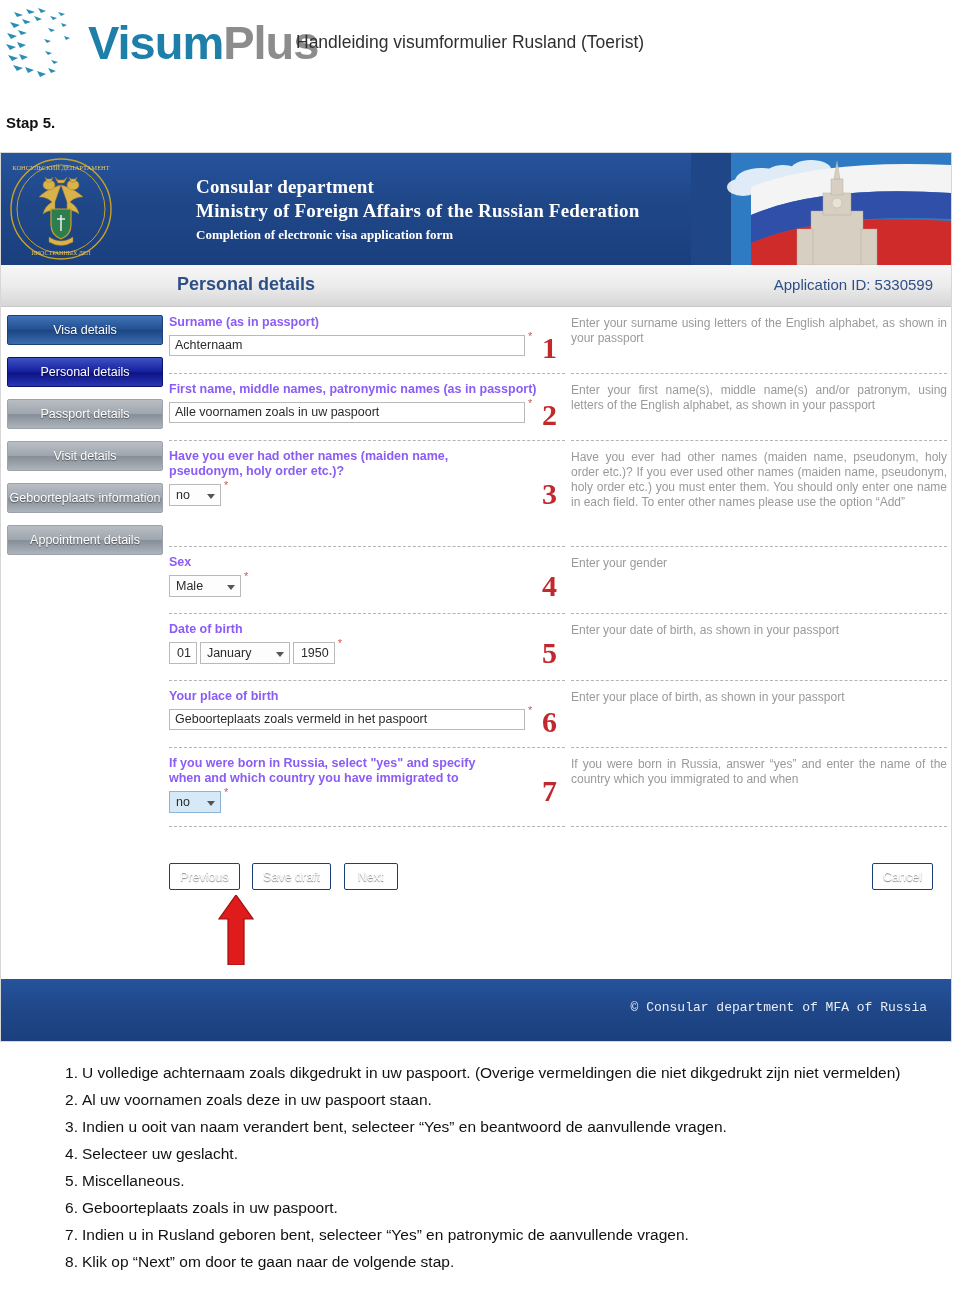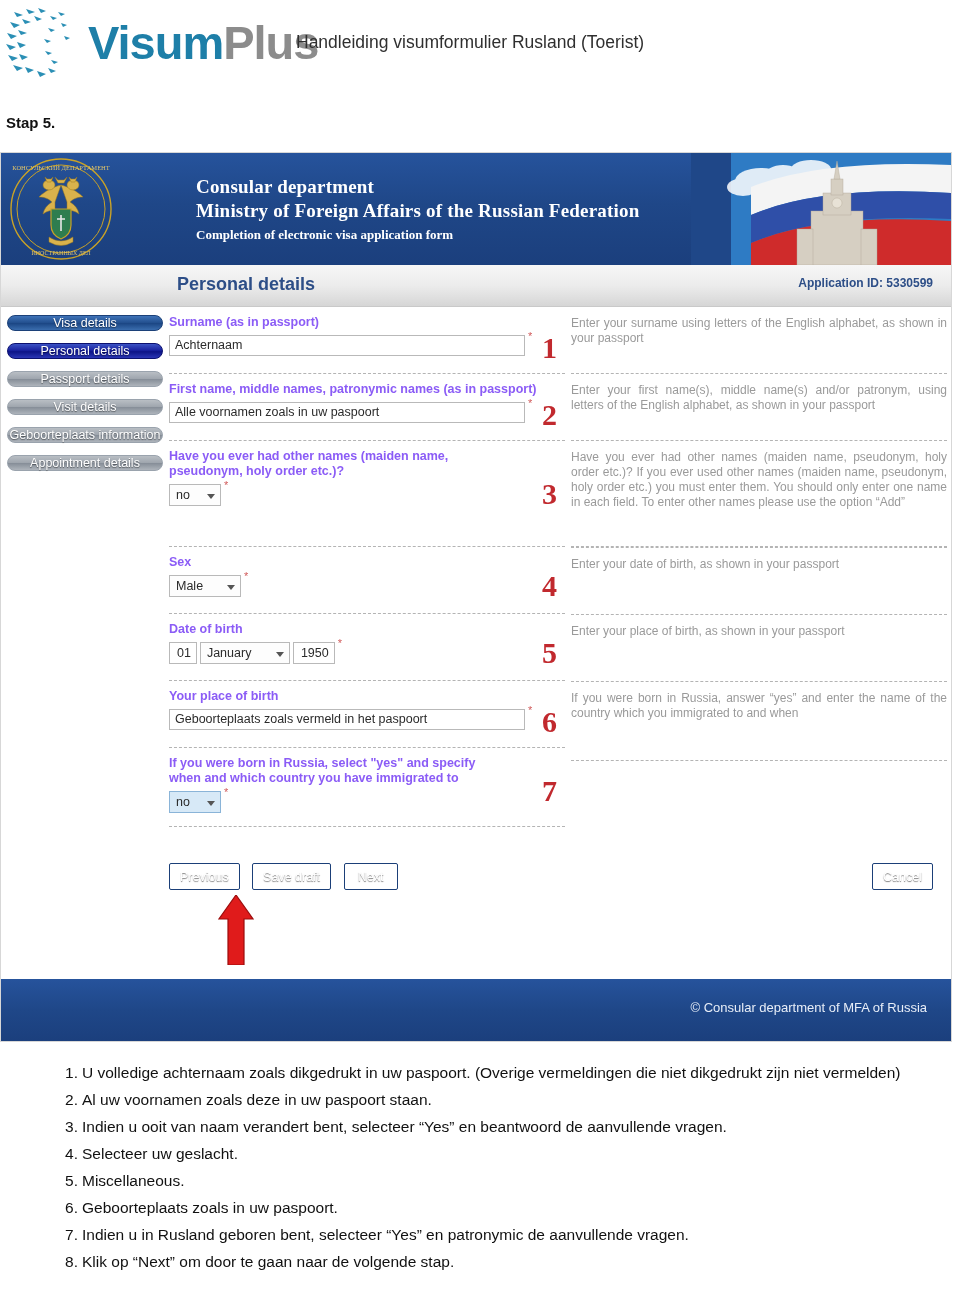--- a/index.html
+++ b/index.html
@@ -55,32 +55,32 @@
     position:relative; height:42px;
     background:linear-gradient(180deg,#f6f6f6 0%, #ececec 50%, #d6d6d6 100%);
     border-bottom:1px solid #c9c9c9;
   }
   .sectionbar .title {
     position:absolute; left:176px; top:9px;
     font-size:18px; font-weight:bold; color:#2d4e87;
   }
   .sectionbar .appid {
     position:absolute; right:18px; top:11px;
-    font-size:12px; font-weight:bold; color:#2d4e87;
+    font-size:15px; font-weight:normal; color:#2d4e87;
   }
 
   
   .shot-body { position:relative; height:640px; background:#fff; }
 
   
   .sidebar { position:absolute; left:6px; top:8px; width:156px; }
   .navbtn {
-    height:16px; margin-bottom:12px;
+    height:30px; margin-bottom:12px;
     border:1px solid #9aa3ad;
-    border-radius:8px;
+    border-radius:2px;
     display:flex; align-items:center; justify-content:center;
     font-size:12.5px; color:#ffffff;
     text-shadow:0 1px 1px rgba(0,0,0,.45);
     background:linear-gradient(180deg,#b9bec4 0%, #9fa6ae 48%, #868e98 52%, #aeb4bb 100%);
   }
   .navbtn.blue {
     background:linear-gradient(180deg,#3f73b8 0%, #23508f 48%, #1b4684 52%, #3a6dae 100%);
     border-color:#1c4179;
   }
   .navbtn.active {
@@ -160,21 +160,21 @@
 
   .arrow { position:absolute; left:217px; top:588px; width:36px; height:70px; }
 
   
   .shot-footer {
     position:absolute; left:0; bottom:0; width:100%; height:62px;
     background:linear-gradient(180deg,#26539c 0%, #1f4788 50%, #1b3f7d 100%);
   }
   .shot-footer .copy {
     position:absolute; right:24px; top:21px;
-    color:#e8eef8; font-size:13px;
+    color:#e8eef8; font-size:13px;font-family:Liberation Mono, monospace;
   }
 
   
   .instructions {
     position:absolute; left:56px; top:1060px; width:900px;
     font-size:15.5px; color:#111; line-height:25px;
   }
   .ins-item { position:relative; padding-left:26px; margin-bottom:2px; }
   .ins-num { position:absolute; left:0; top:0; width:22px; text-align:right; }
   .ins-text { display:block; }
@@ -354,20 +354,23 @@
       </div>
       <div class="dashline"></div>
       <div class="row" style="height:66px">
         <div class="helptxt">Enter your first name(s), middle name(s) and/or patronym, using letters of the English alphabet, as shown in your passport</div>
       </div>
       <div class="dashline"></div>
       <div class="row" style="height:105px">
         <div class="helptxt">Have you ever had other names (maiden name, pseudonym, holy order etc.)? If you ever used other names (maiden name, pseudonym, holy order etc.) you must enter them. You should only enter one name in each field. To enter other names please use the option “Add”</div>
       </div>
       <div class="dashline"></div>
+      <div class="row" style="height:66px">
+        <div class="helptxt">Enter your gender</div>
+      </div>
       <div class="dashline"></div>
       <div class="row" style="height:66px">
         <div class="helptxt">Enter your date of birth, as shown in your passport</div>
       </div>
       <div class="dashline"></div>
       <div class="row" style="height:66px">
         <div class="helptxt">Enter your place of birth, as shown in your passport</div>
       </div>
       <div class="dashline"></div>
       <div class="row" style="height:78px">

